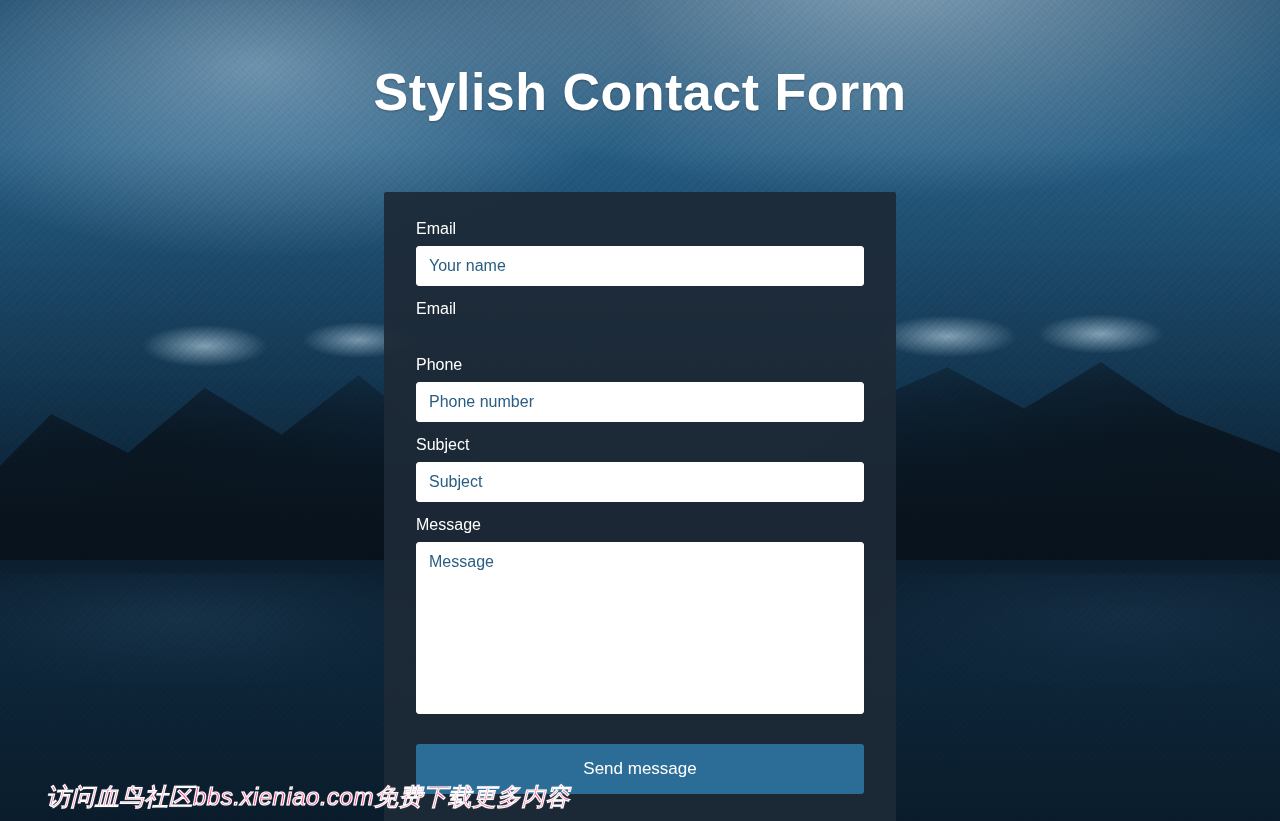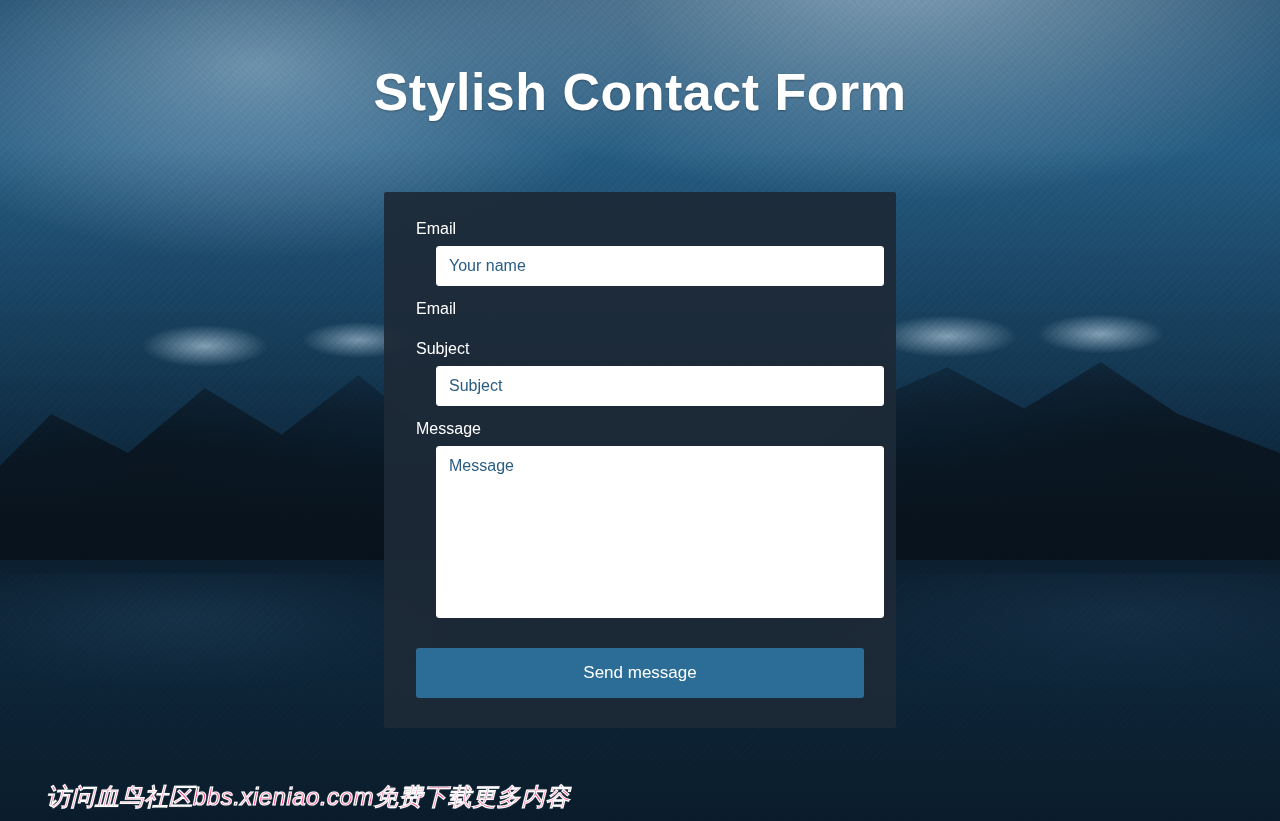--- a/index.html
+++ b/index.html
@@ -112,21 +112,20 @@
   .field textarea {
     width: 100%;
     background: #fff;
     border: 1px solid #fff;
     border-radius: 3px;
     padding: 10px 12px;
     font-size: 16px;
     font-family: inherit;
     color: #1f3a52;
     outline: none;
-    margin-left: 20px;
   }
   .field textarea {
     height: 172px;
     resize: none;
   }
   .field input::placeholder,
   .field textarea::placeholder {
     color: #2a5d82;
     opacity: 1;
   }
@@ -176,20 +175,24 @@
 
     <div class="field">
       <label>Email</label>
       <input type="text" placeholder="Your name" style="">
     </div>
 
     <div class="row">
       <div class="field">
         <label>Email</label>
       </div>
+      <div class="field">
+        <label>Phone</label>
+        <input type="text" placeholder="Phone number" style="">
+      </div>
     </div>
 
     <div class="field">
       <label>Subject</label>
       <input type="text" placeholder="Subject" style="">
     </div>
 
     <div class="field">
       <label>Message</label>
       <textarea placeholder="Message" style=""></textarea>

